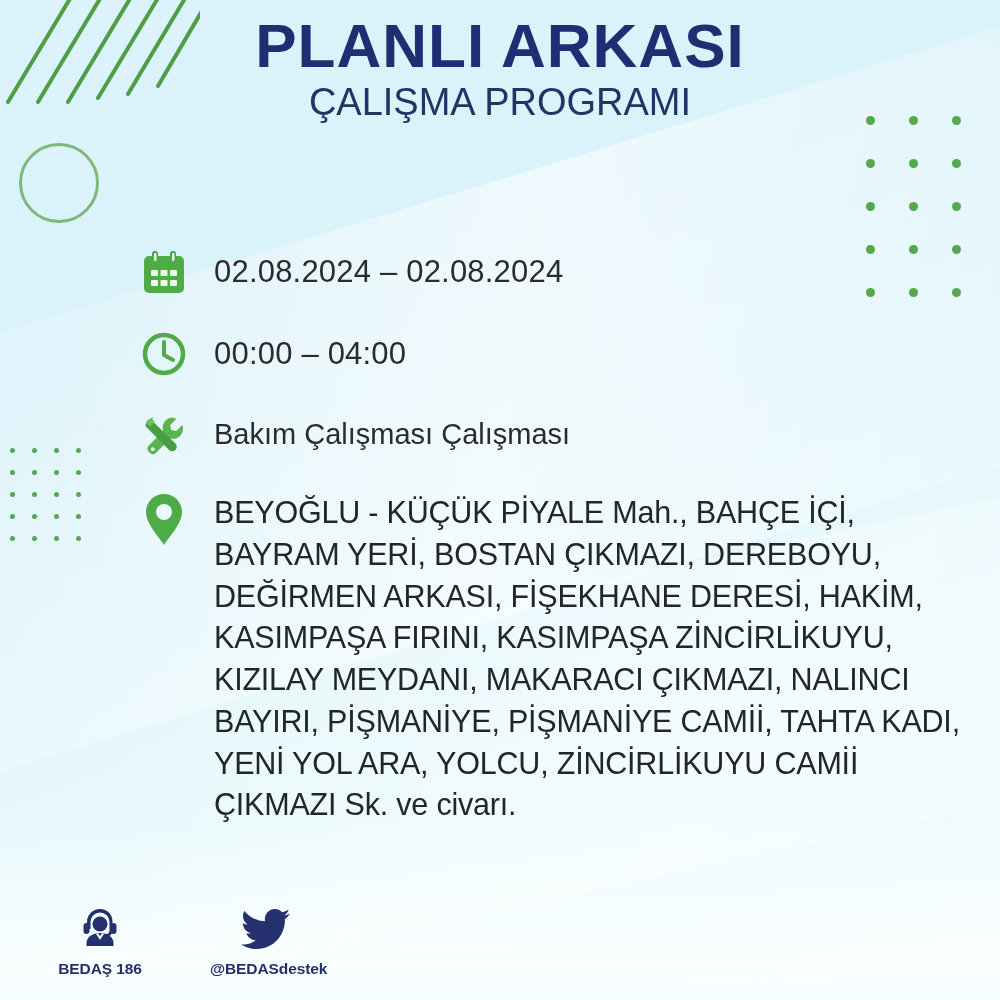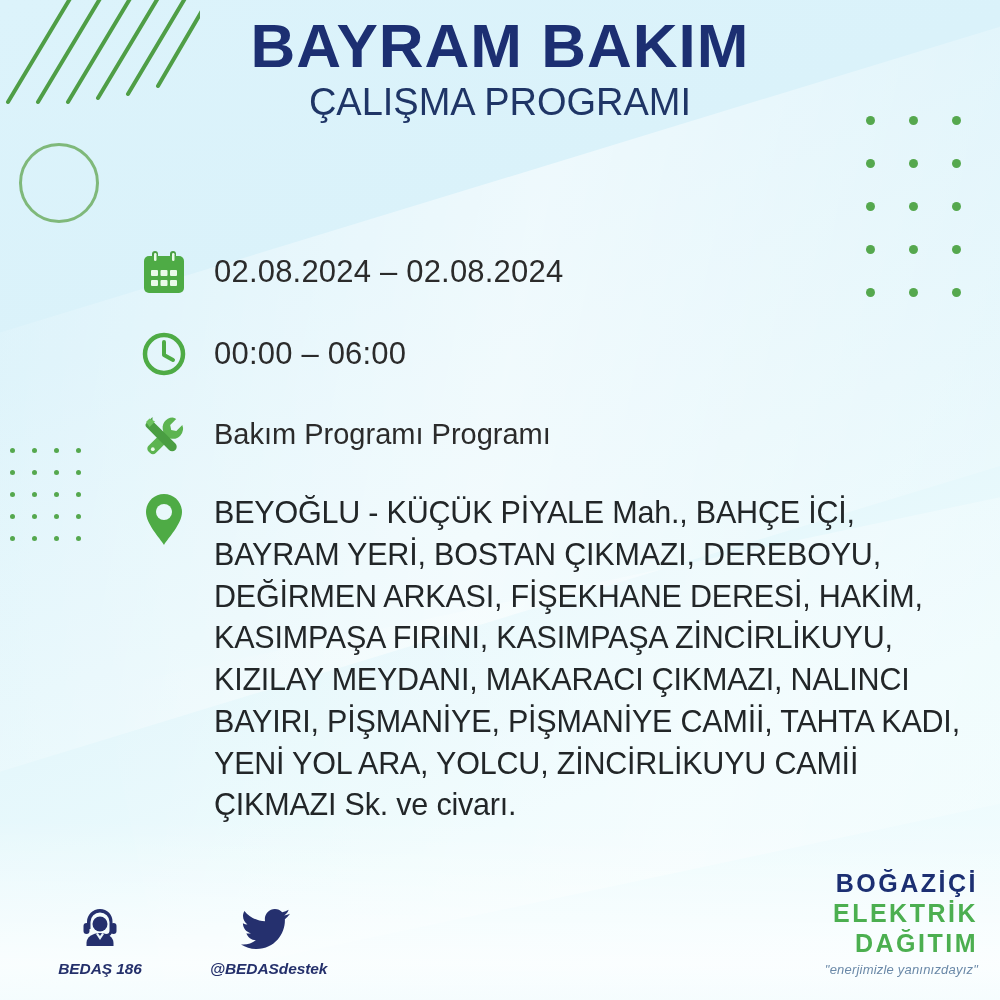--- a/index.html
+++ b/index.html
@@ -137,21 +137,20 @@
     font-family: "Liberation Sans", sans-serif;
   }
 
   
   .footer {
     position: absolute;
     left: 44px; bottom: 22px;
     display: flex;
     align-items: flex-end;
     gap: 54px;
-    font-style: italic;
   }
   .contact {
     width: 112px;
     text-align: center;
   }
   .contact .cicon {
     height: 52px;
     display: flex;
     align-items: flex-end;
     justify-content: center;
@@ -246,21 +245,21 @@
       <div class="dot" style="width: 5px; height: 5px; left: 22px; top: 66px; background: rgb(85, 168, 78);"></div>
       <div class="dot" style="width: 5px; height: 5px; left: 44px; top: 66px; background: rgb(85, 168, 78);"></div>
       <div class="dot" style="width: 5px; height: 5px; left: 66px; top: 66px; background: rgb(85, 168, 78);"></div>
       <div class="dot" style="width: 5px; height: 5px; left: 0px; top: 88px; background: rgb(85, 168, 78);"></div>
       <div class="dot" style="width: 5px; height: 5px; left: 22px; top: 88px; background: rgb(85, 168, 78);"></div>
       <div class="dot" style="width: 5px; height: 5px; left: 44px; top: 88px; background: rgb(85, 168, 78);"></div>
       <div class="dot" style="width: 5px; height: 5px; left: 66px; top: 88px; background: rgb(85, 168, 78);"></div>
     </div>
 
   <div class="title-wrap">
-    <div class="title-main">BAYRAM BAKIM</div>
+    <div class="title-main">PLANLI ARKASI</div>
     <div class="title-sub">ÇALIŞMA PROGRAMI</div>
   </div>
 
   <div class="info">
 
     <div class="row" id="row-date">
       <div class="icon">
         <svg width="48" height="48" viewBox="0 0 48 48">
           <rect x="12" y="3" width="6" height="12" rx="3" fill="#4a9e42"></rect>
           <rect x="30" y="3" width="6" height="12" rx="3" fill="#4a9e42"></rect>
@@ -280,37 +279,37 @@
       <div class="txt">02.08.2024  –  02.08.2024</div>
     </div>
 
     <div class="row" id="row-time">
       <div class="icon">
         <svg width="48" height="48" viewBox="0 0 48 48">
           <circle cx="24" cy="24" r="19" fill="none" stroke="#4eab45" stroke-width="4.5"></circle>
           <path d="M24 12 L24 25 L33 30" fill="none" stroke="#4eab45" stroke-width="4" stroke-linecap="round" stroke-linejoin="round"></path>
         </svg>
       </div>
-      <div class="txt">00:00 – 06:00</div>
+      <div class="txt">00:00 – 04:00</div>
     </div>
 
     <div class="row" id="row-work">
       <div class="icon">
         <svg width="48" height="48" viewBox="0 0 48 48">
           <g fill="#5cb450">
             <path d="M32.5 5.5 a10 10 0 0 0 -9.2 13.7 L8.5 33.8 a4 4 0 0 0 0 5.7 l1.6 1.6 a4 4 0 0 0 5.7 0 l14.6-14.7 a10 10 0 0 0 11.9-13.3 l-6 6 -5.1-1 -1-5.1 6-6 a10 10 0 0 0 -3.7-1.5z"></path>
             <circle cx="12.8" cy="37.2" r="1.9" fill="#eafbe9"></circle>
           </g>
           <g fill="#4a9e42">
             <path d="M12.5 5 L6.5 11 a3 3 0 0 0 0 4.2 L29 38 a4.5 4.5 0 0 0 6.4 -6.4 L12.5 9 z" transform="rotate(0 24 24)"></path>
           </g>
           <path d="M9.5 6.5 L6 10 l3.5 5 5.5 -5.5 z" fill="#6cc25e"></path>
         </svg>
       </div>
-      <div class="txt">Bakım Programı Programı</div>
+      <div class="txt">Bakım Çalışması Çalışması</div>
     </div>
 
     <div class="row" id="row-area">
       <div class="icon">
         <svg width="48" height="56" viewBox="0 0 48 56">
           <path d="M24 2 C14 2 6 10 6 20 c0 12 14 26 18 33 4-7 18-21 18-33 0-10-8-18-18-18z" fill="#4eab45"></path>
           <circle cx="24" cy="20" r="8" fill="#e8f8fb"></circle>
         </svg>
       </div>
       <div class="addr">BEYOĞLU - KÜÇÜK PİYALE Mah., BAHÇE İÇİ, BAYRAM YERİ, BOSTAN ÇIKMAZI, DEREBOYU, DEĞİRMEN ARKASI, FİŞEKHANE DERESİ, HAKİM, KASIMPAŞA FIRINI, KASIMPAŞA ZİNCİRLİKUYU, KIZILAY MEYDANI, MAKARACI ÇIKMAZI, NALINCI BAYIRI, PİŞMANİYE, PİŞMANİYE CAMİİ, TAHTA KADI, YENİ YOL ARA, YOLCU, ZİNCİRLİKUYU CAMİİ ÇIKMAZI Sk. ve civarı.</div>
@@ -339,20 +338,14 @@
       <div class="cicon">
         <svg width="50" height="42" viewBox="0 0 50 42">
           <path d="M49 5.8 c-1.8 .8 -3.7 1.35 -5.8 1.6 2.1 -1.25 3.7 -3.25 4.45 -5.6 -1.95 1.15 -4.1 2 -6.4 2.45 C39.4 2.2 36.8 1 33.9 1 c-5.55 0 -10.05 4.5 -10.05 10.05 0 .8 .1 1.55 .26 2.3 C15.75 12.93 8.35 8.95 3.4 2.9 c-.9 1.5 -1.4 3.25 -1.4 5.15 0 3.5 1.75 6.55 4.45 8.35 -1.65 -.05 -3.2 -.5 -4.55 -1.25 v .12 c0 4.88 3.45 8.95 8.05 9.87 -.85 .23 -1.75 .35 -2.65 .35 -.65 0 -1.3 -.07 -1.9 -.18 1.3 4 5 6.9 9.4 7 -3.45 2.7 -7.8 4.3 -12.5 4.3 -.8 0 -1.6 -.05 -2.4 -.15 C4.45 39.4 9.8 41 15.5 41 33.85 41 43.9 25.8 43.9 12.6 c0 -.43 -.02 -.87 -.04 -1.3 C45.8 9.9 47.5 8 49 5.8z" fill="#25306e"></path>
         </svg>
       </div>
       <div class="clabel">@BEDASdestek</div>
     </div>
 
   </div>
 
-  <div class="logo">
-    <div class="logo-l1">BOĞAZİÇİ</div>
-    <div class="logo-l2">ELEKTRİK</div>
-    <div class="logo-l3">DAĞITIM</div>
-    <div class="logo-tag">"enerjimizle yanınızdayız"</div>
-  </div>
 
 </div>
 
 </body></html>

